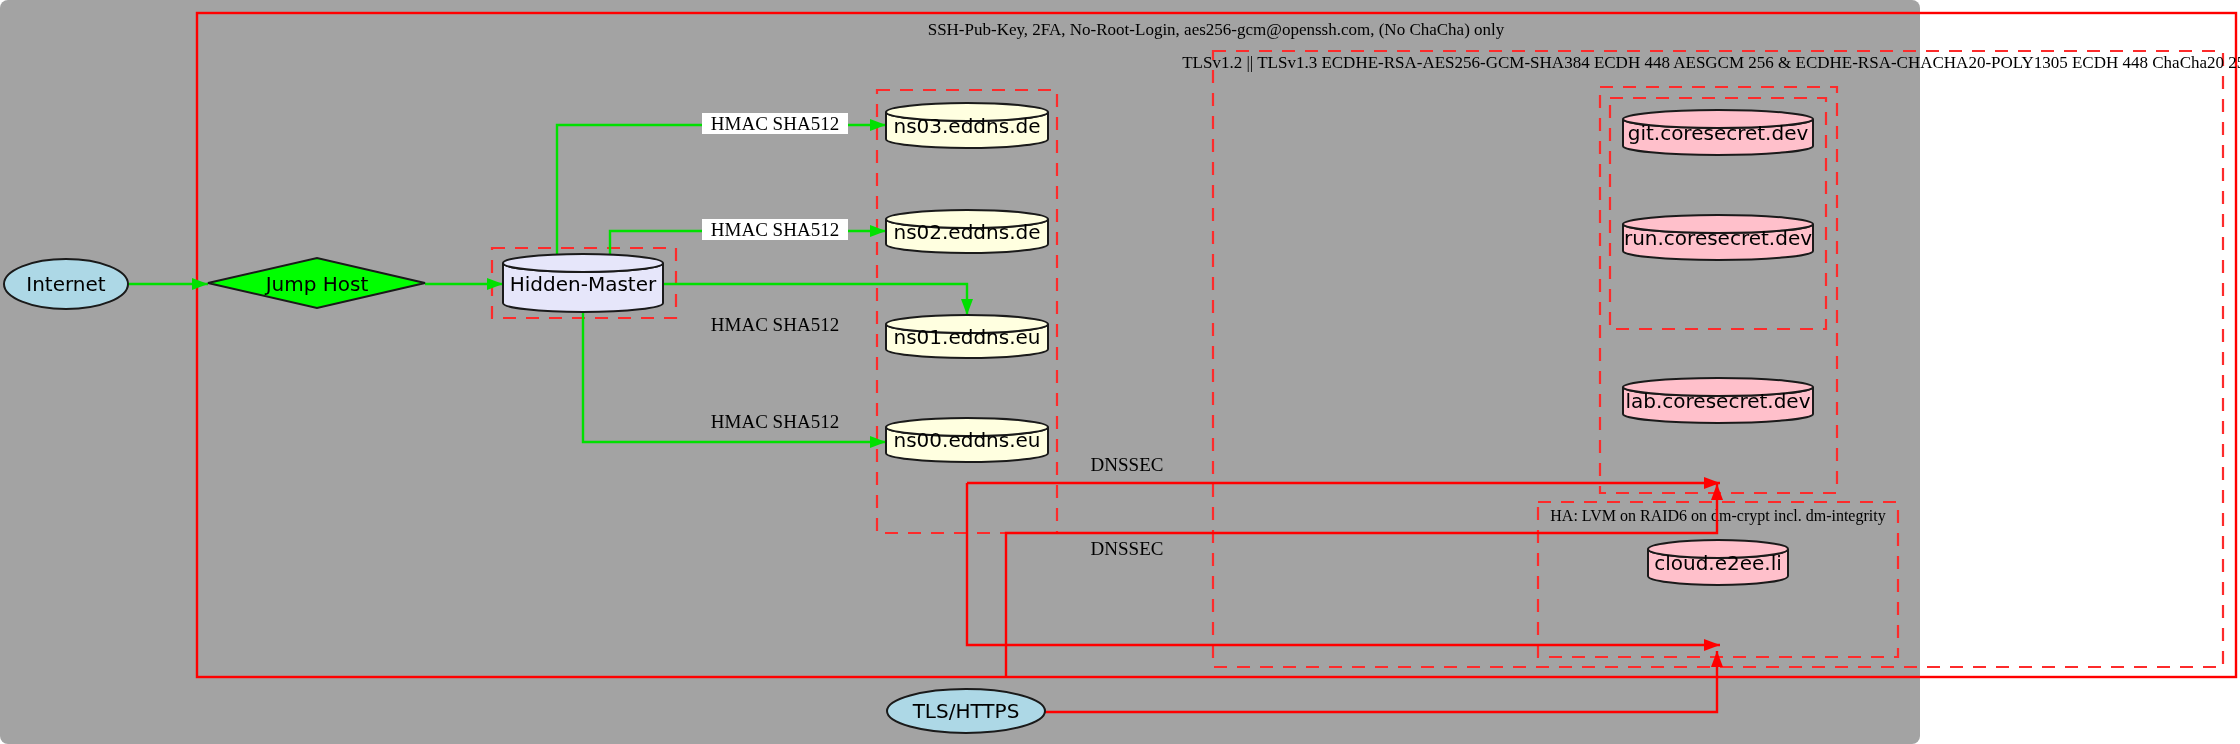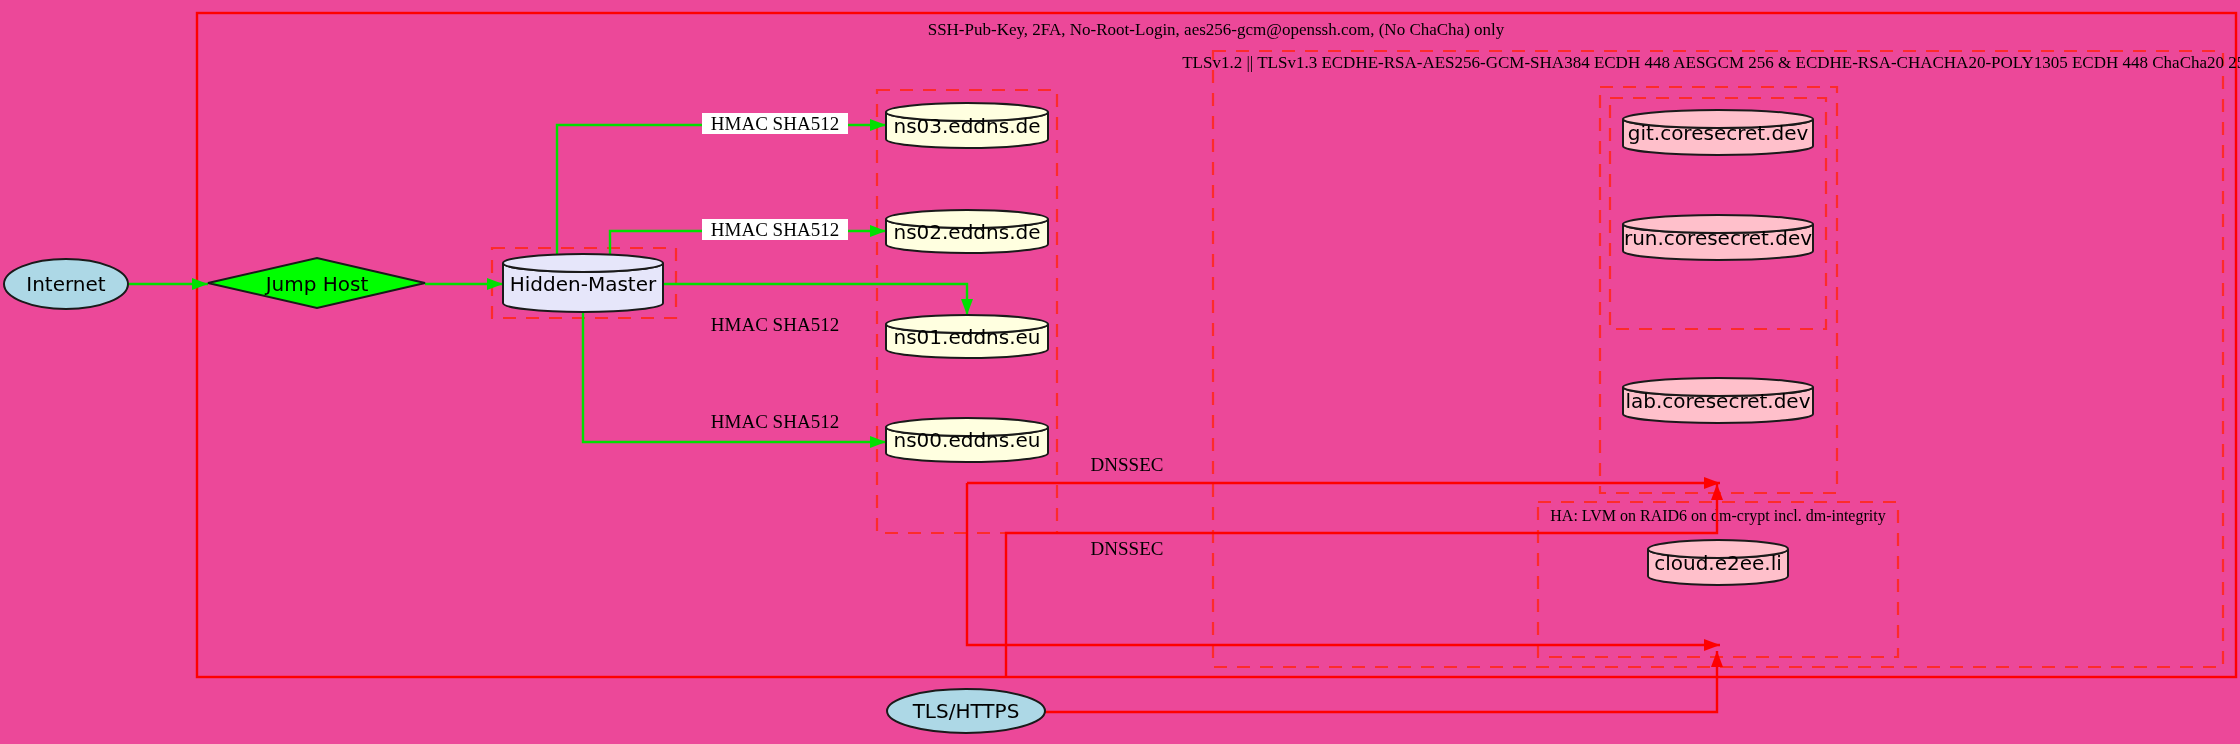--- a/index.html
+++ b/index.html
@@ -1,16 +1,16 @@
 <!DOCTYPE html>
 <html><head>
 <meta charset="utf-8">
 <style>
   html,body { margin:0; padding:0; background:#ffffff; }
-  .stage { width:2240px; height:744px; position:relative; background:#ec4899; }
+  .stage { width:1920px; height:744px; position:relative; background:#a3a3a3;border-radius:8px; }
   svg { display:block; }
   .node-label   { font-family:"DejaVu Sans", sans-serif; font-size:20px; fill:#000000; }
   .edge-label   { font-family:"Liberation Serif", serif; font-size:19px; fill:#000000; }
   .cluster-label{ font-family:"Liberation Serif", serif; font-size:17px; fill:#000000; }
   .cluster-label-sm{ font-family:"Liberation Serif", serif; font-size:16px; fill:#000000; }
   .solid-red   { fill:none; stroke:#ff0000; stroke-width:2.4; }
   .dashed-red  { fill:none; stroke:#fd2b2b; stroke-width:2.2; stroke-dasharray:13 10; }
   .green-edge  { fill:none; stroke:#00e000; stroke-width:2.4; }
   .red-edge    { fill:none; stroke:#ff0000; stroke-width:2.4; }
   .node-stroke { stroke:#1a1a1a; stroke-width:2; }

